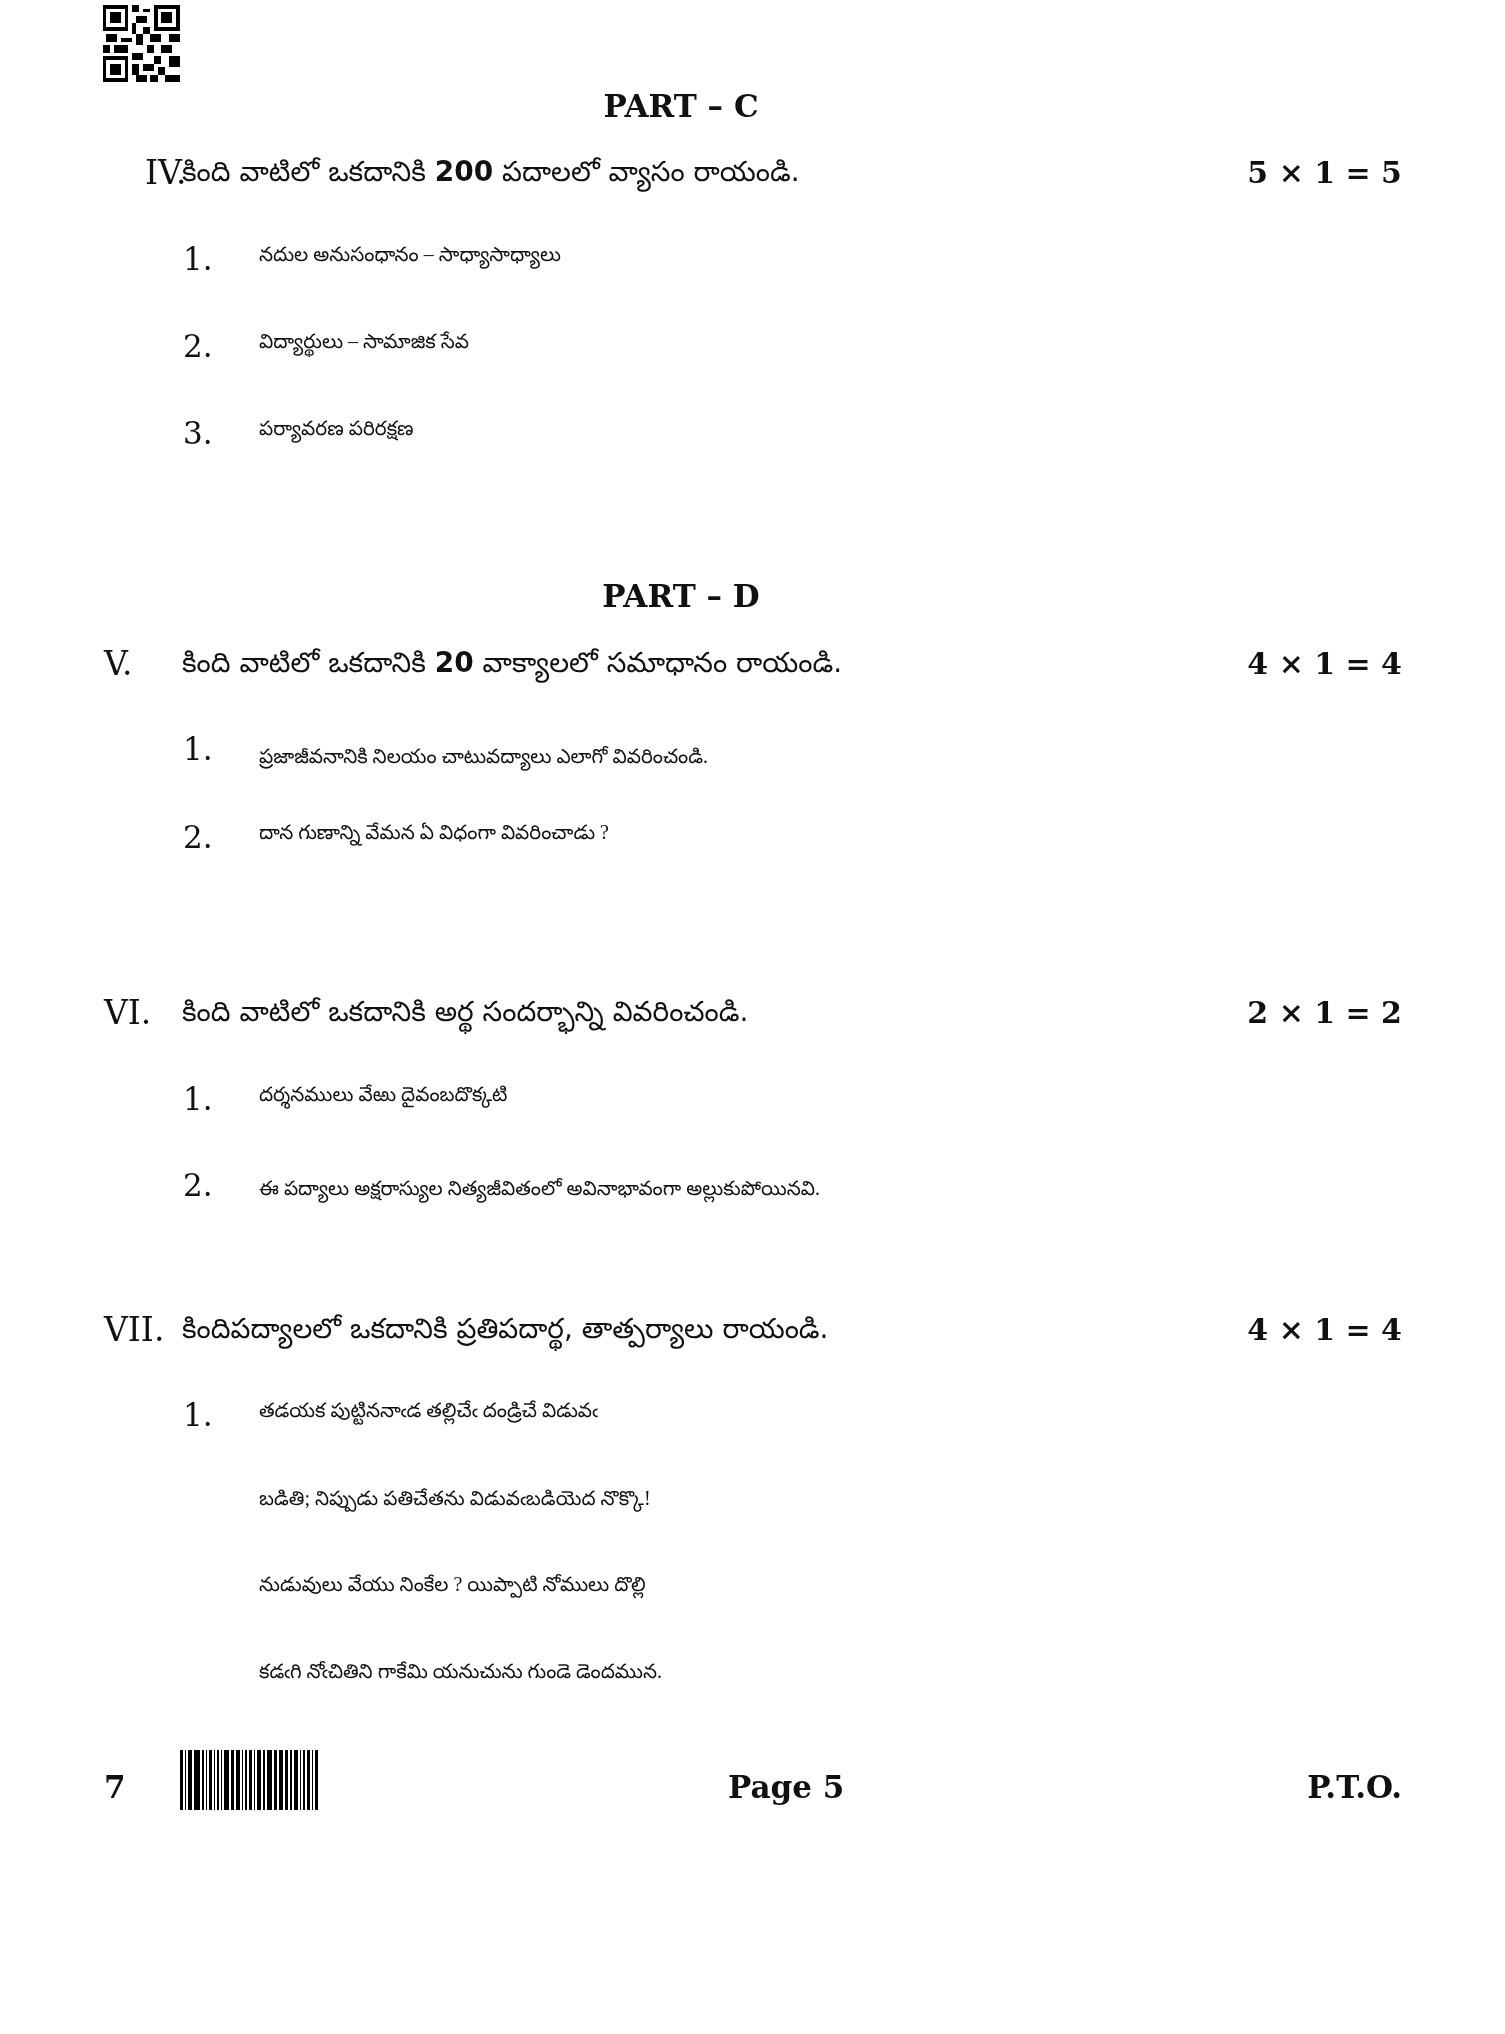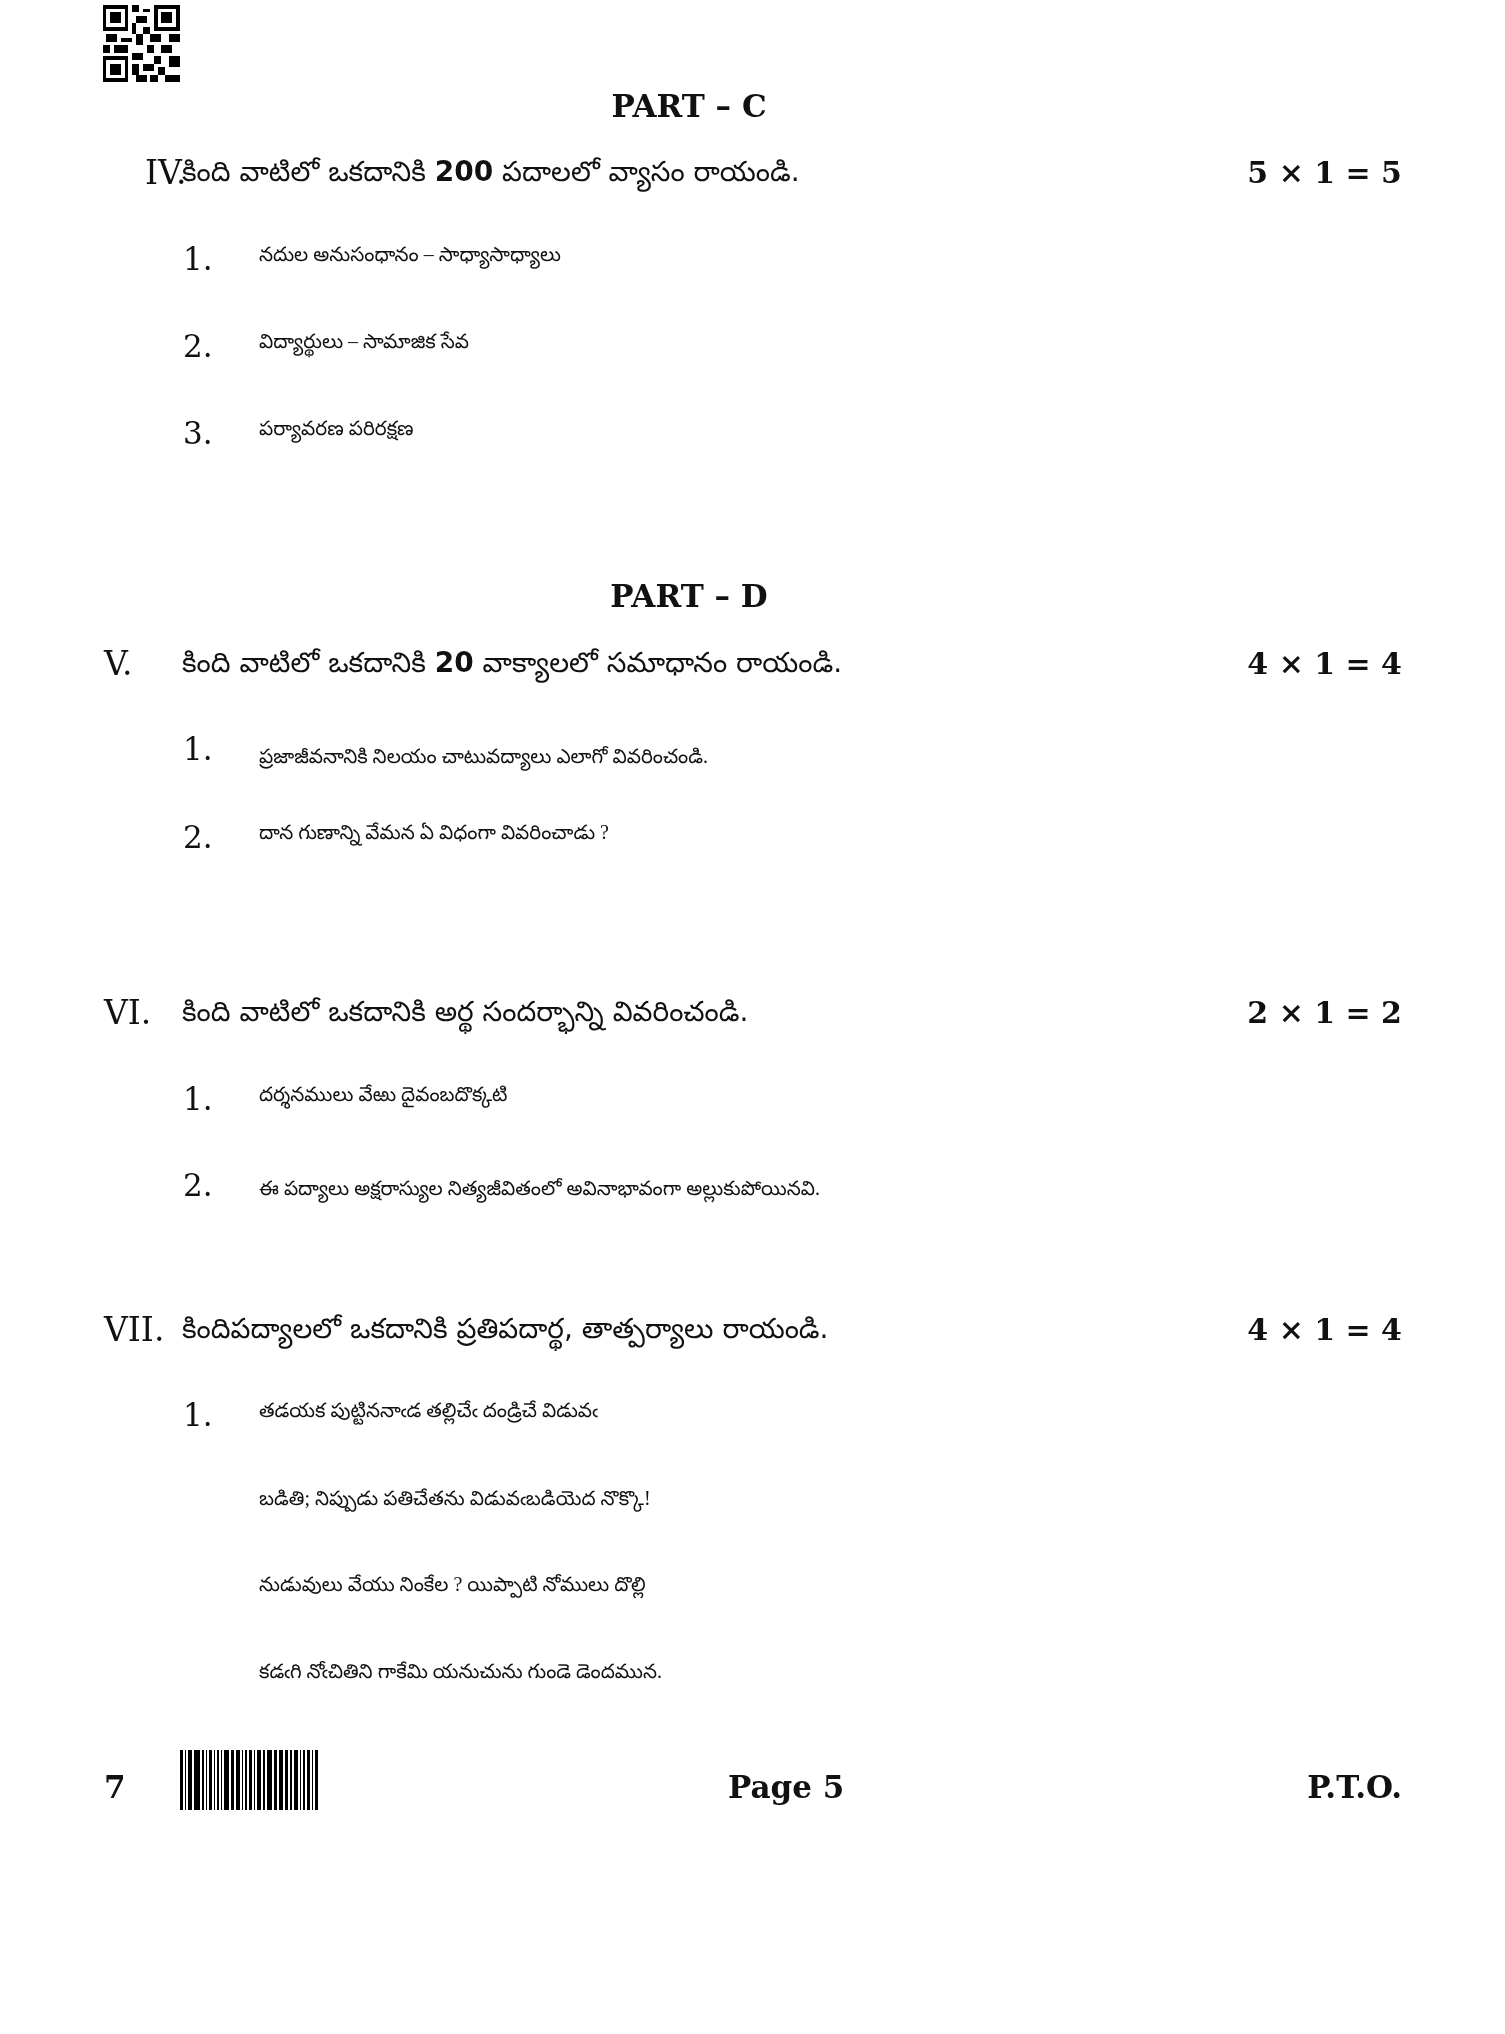--- a/index.html
+++ b/index.html
@@ -1,19 +1,19 @@
 <!DOCTYPE html>
 <html><head>
   <meta charset="utf-8">
   <style>
     html, body { margin: 0; padding: 0; background: #ffffff; }
     body { width: 1505px; height: 2034px; position: relative; overflow: hidden; color: #111111;
            font-family: "DejaVu Serif", "Liberation Serif", serif; }
     .abs { position: absolute; white-space: nowrap; }
-    .part { font-family: "DejaVu Serif", serif; font-weight: bold; font-size: 31px; left: 8px; width: 1362px; text-align: center; }
+    .part { font-family: "DejaVu Serif", serif; font-weight: bold; font-size: 31px; left: 0; width: 1362px; text-align: center; }
     .roman { font-family: "DejaVu Serif", serif; font-size: 33px; left: 104px; }
     .qtext { font-family: "DejaVu Sans", sans-serif; font-size: 28px; text-align: right; }
     .qtext b { font-weight: bold; }
     .marks { font-family: "DejaVu Serif", serif; font-weight: bold; font-size: 30px; right: 103px; }
     .num { font-family: "DejaVu Serif", serif; font-size: 31px; left: 183px; }
     .itext { font-family: Liberation Serif, serif; font-size: 20px; left: 259px; }
     .foot { font-family: "DejaVu Serif", serif; font-weight: bold; font-size: 31px; }
     .qr { left: 102px; top: 5px; width: 78px; height: 77px; }
     .barcode { left: 180px; top: 1750px; width: 234px; height: 60px; display: flex; align-items: stretch; }
     .barcode span { display: block; background: #000; margin-right: 2px; }

